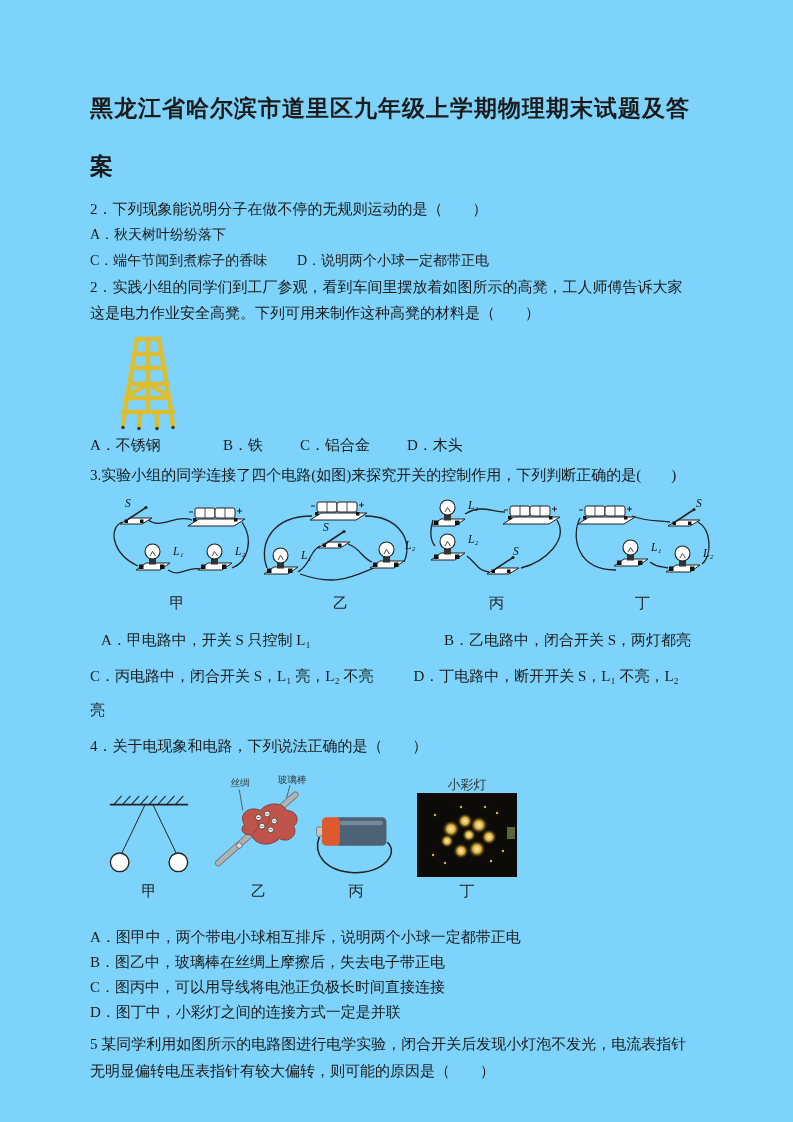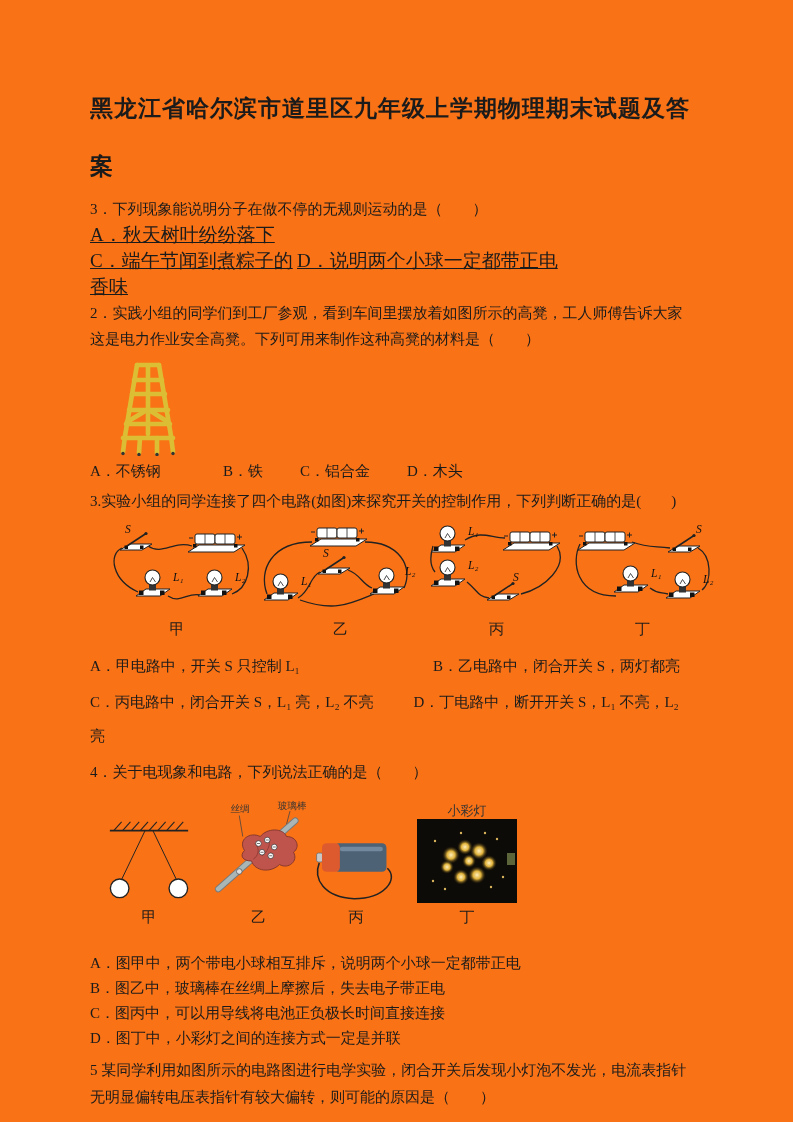--- a/index.html
+++ b/index.html
@@ -1,36 +1,36 @@
 <!DOCTYPE html>
 <html><head>
 <meta charset="utf-8">
 <style>
   html,body{margin:0;padding:0;background:#ffffff;}
-  .page{position:relative;width:793px;height:1122px;background:#f97316;overflow:hidden;
+  .page{position:relative;width:793px;height:1122px;background:#7dd3fc;overflow:hidden;
         font-family:"Liberation Serif","DejaVu Serif",serif;color:#1b1b1b;}
   .content{position:absolute;left:90px;top:80px;width:612px;}
   .title{width:605px;margin:0;font-size:23px;font-weight:bold;letter-spacing:1px;line-height:58px;}
   .sec{font-size:15px;line-height:26px;margin:13px 0 0;}
   .stem{font-size:15px;line-height:26px;margin:0;width:605px;}
   .mt4{margin-top:4px;} .mt6{margin-top:6px;}
-  .row2{display:flex;font-size:19px;line-height:26px;text-decoration:underline;}
+  .row2{display:flex;font-size:14px;line-height:26px;}
   .row2 .c1{width:207px;}
   .opts-inline{font-size:15px;line-height:26px;}
   .opts-inline .oa{display:inline-block;width:133px;}
   .opts-inline .ob{display:inline-block;width:77px;}
   .opts-inline .oc{display:inline-block;width:107px;}
   .stoolwrap{margin:8px 0 2px 20px;}
   .circrow{display:flex;align-items:flex-end;padding-left:12px;margin-top:8px;}
   .circrow .cell{flex:none;}
   .lblrow{display:flex;padding-left:12px;font-size:15px;line-height:20px;margin-top:2px;}
   .lblrow .cell{flex:none;text-align:center;}
   .w150{width:150px;} .w165{width:165px;} .w135{width:135px;} .w145{width:145px;}
   .g6{margin-left:6px;}
-  .q3ab{display:flex;font-size:15px;line-height:30px;margin-top:12px;}
+  .q3ab{display:flex;font-size:15px;line-height:30px;margin-top:12px;justify-content:center;}
   .q3ab .c1{width:343px;}
   .q3cd{font-size:15px;line-height:34px;margin:4px 0 0;width:605px;}
   .gapD{display:inline-block;width:40px;}
   .q4row{display:flex;align-items:flex-end;padding-left:14px;margin-top:6px;}
   .q4row .cell{flex:none;display:flex;flex-direction:column;align-items:center;}
   .q4lblrow{display:flex;padding-left:14px;font-size:15px;line-height:20px;margin-top:4px;}
   .q4lblrow .cell{flex:none;text-align:center;}
   .wp90{width:90px;} .wp105{width:105px;margin-left:12px;} .wp86{width:86px;margin-left:2px;} .wp100{width:100px;margin-left:18px;}
   .q4opt{font-size:15px;line-height:25px;margin:0;}
   .q4opt.first{margin-top:24px;font-family:Liberation Serif, serif;}
@@ -73,21 +73,21 @@
     </g>
   </defs>
 </svg>
 
 <div class="page">
   <div class="content">
 
     <h1 class="title">黑龙江省哈尔滨市道里区九年级上学期物理期末试题及答案</h1>
 
 
-    <p class="stem">3．下列现象能说明分子在做不停的无规则运动的是（　　）</p>
+    <p class="stem">2．下列现象能说明分子在做不停的无规则运动的是（　　）</p>
     <div class="row2">
       <span class="c1">A．秋天树叶纷纷落下</span>
     </div>
     <div class="row2">
       <span class="c1">C．端午节闻到煮粽子的香味</span>
       <span>D．说明两个小球一定都带正电</span>
     </div>
 
     <p class="stem">2．实践小组的同学们到工厂参观，看到车间里摆放着如图所示的高凳，工人师傅告诉大家这是电力作业安全高凳。下列可用来制作这种高凳的材料是（　　）</p>
     <div class="stoolwrap">

